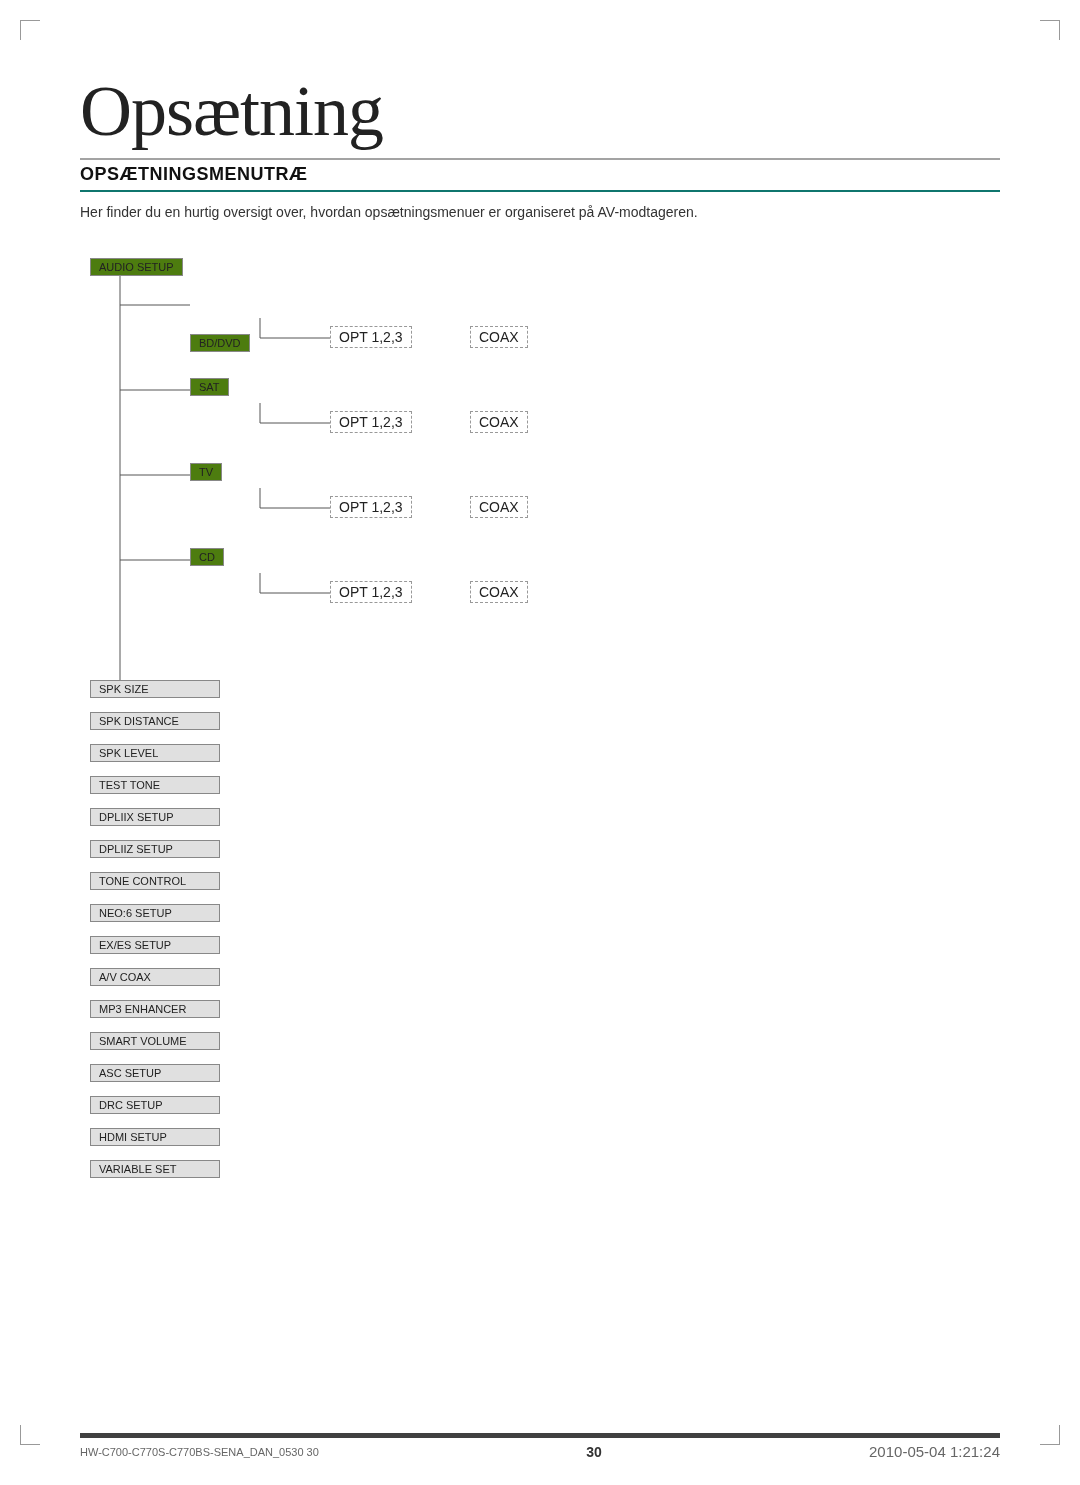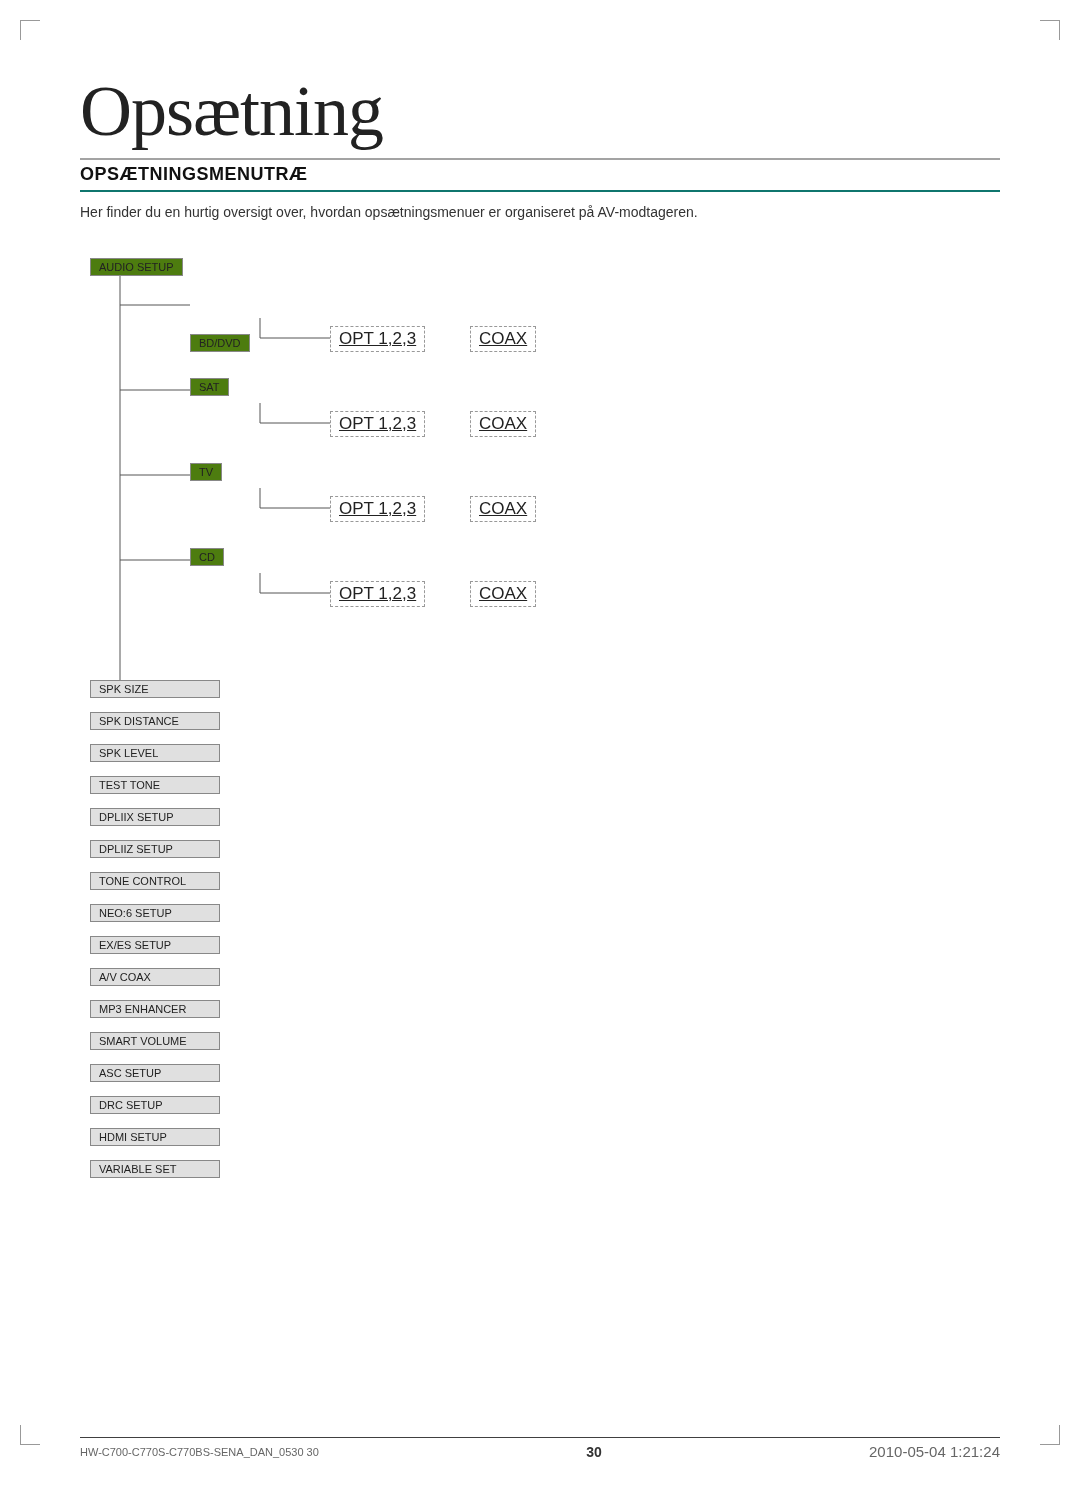--- a/index.html
+++ b/index.html
@@ -86,25 +86,24 @@
       font-size: 11px;
       color: #222;
       background: #4d7c0f;
       white-space: nowrap;
     }
 
     .abs-box-dashed {
       position: absolute;
       border: 1px dashed #999;
       padding: 2px 8px;
-      font-size: 17px;
+      font-size: 14px;
       color: #222;
       background: transparent;
       white-space: nowrap;
-      text-decoration: underline;
     }
 
     .diagram-svg {
       position: absolute;
       top: 0;
       left: 0;
       width: 700px;
       height: 500px;
       pointer-events: none;
     }
@@ -123,21 +122,21 @@
 
     
     .footer {
       position: absolute;
       bottom: 25px;
       left: 80px;
       right: 80px;
       display: flex;
       justify-content: space-between;
       align-items: center;
-      border-top: 1px solid #404040;
+      border-top: 5px solid #404040;
       padding-top: 5px;
     }
 
     .footer-left {
       font-size: 11px;
       color: #666;
     }
 
     .footer-center {
       font-size: 14px;

